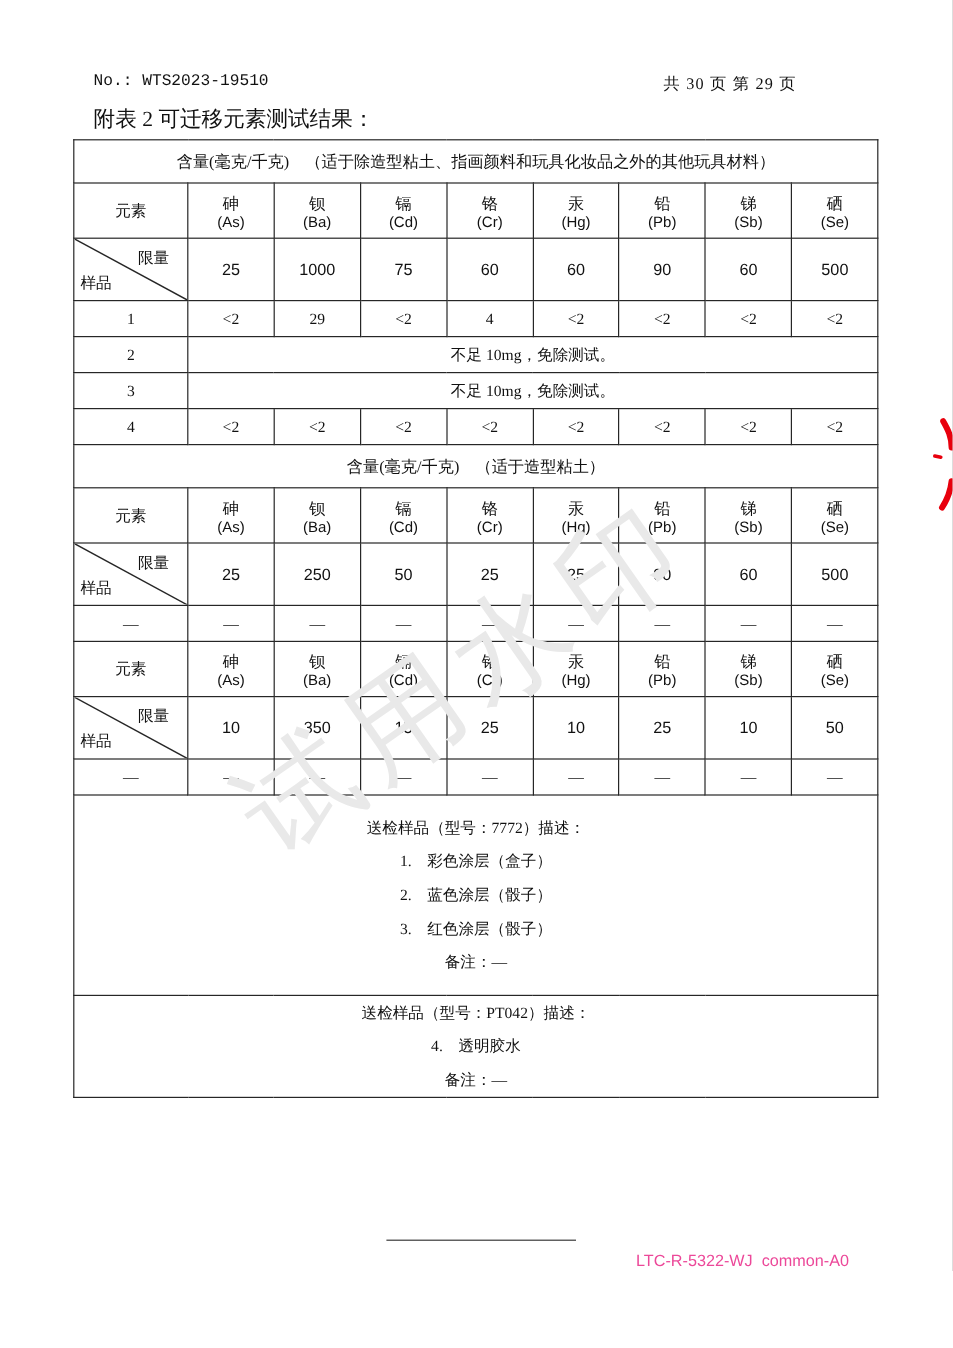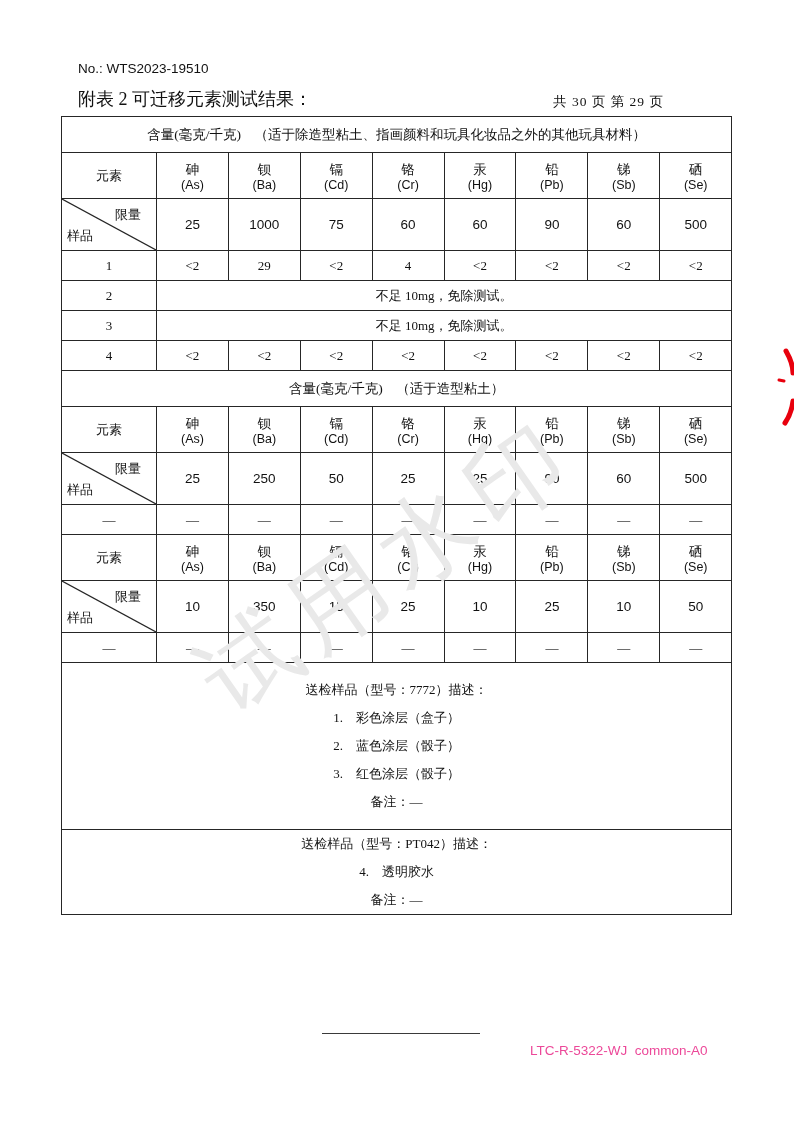--- a/index.html
+++ b/index.html
@@ -9,22 +9,22 @@
     width:794px; height:1123px;
     margin:0 auto;
     background:#fff;
     overflow:hidden;
     font-family:"Liberation Serif", serif;
     color:#111;
   }
   .sans { font-family:"Liberation Sans", sans-serif; }
 
   
-  .doc-no   { position:absolute; left:78px;  top:61px;  font-size:13.5px; font-family:Liberation Sans, sans-serif; }
-  .page-info{ position:absolute; left:553px; top:61px;  font-size:13.5px; letter-spacing:1px;margin-top:32px; }
+  .doc-no   { position:absolute; left:78px;  top:61px;  font-size:13.5px; font-family:Liberation Mono, monospace; }
+  .page-info{ position:absolute; left:553px; top:61px;  font-size:13.5px; letter-spacing:1px; }
   .caption  { position:absolute; left:78px;  top:87px;  font-size:18px; }
 
   
   table.main {
     position:absolute; left:61px; top:116px; width:670px;
     border-collapse:collapse; table-layout:fixed;
   }
   table.main td {
     border:1.4px solid #262626;
     text-align:center; vertical-align:middle;

